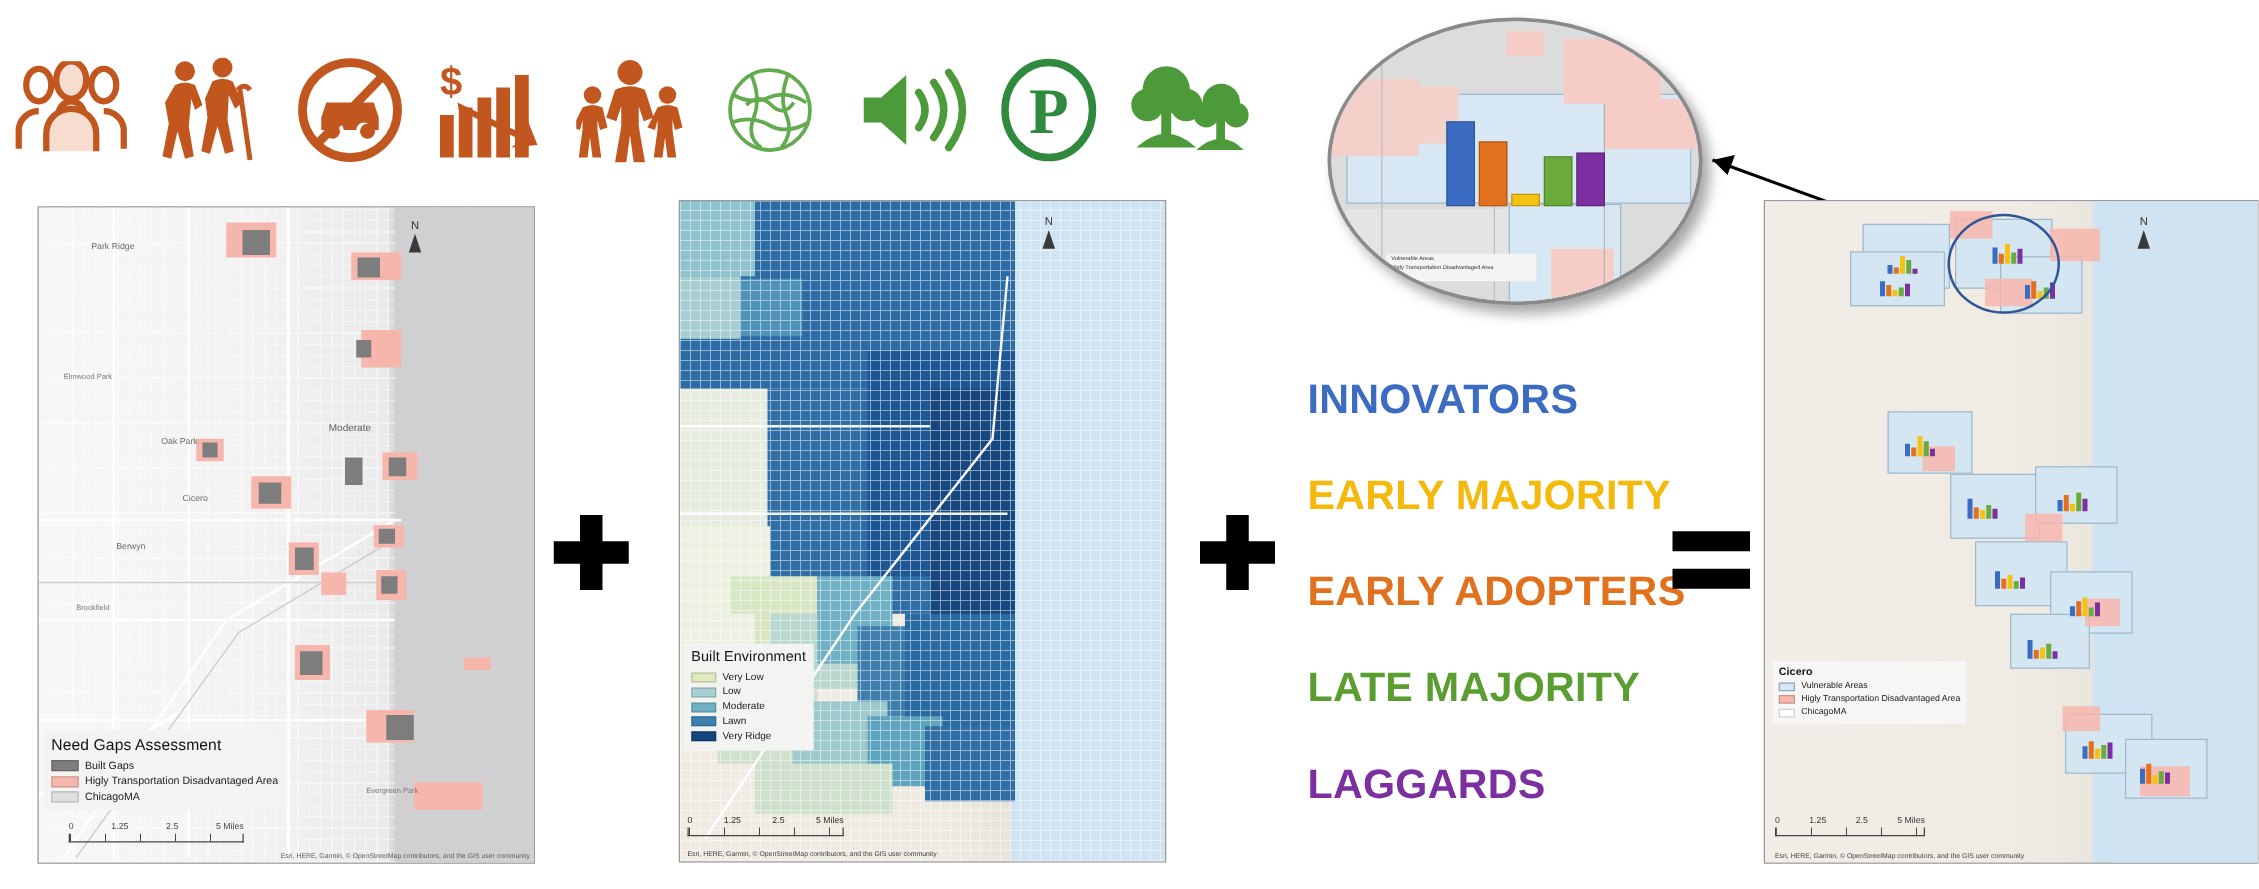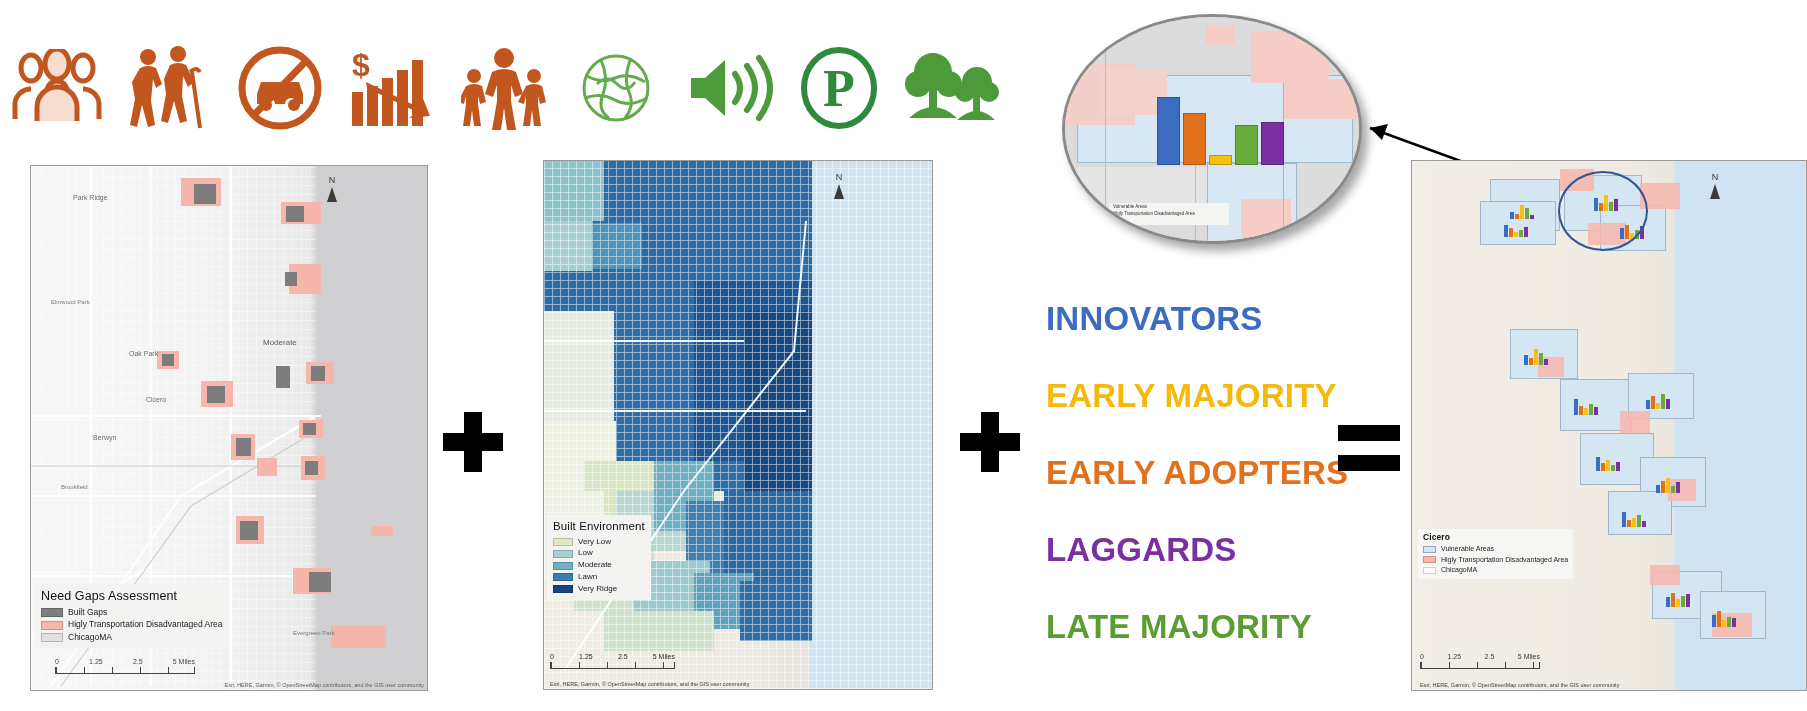--- a/index.html
+++ b/index.html
@@ -550,22 +550,22 @@
 
   <svg id="mag-arrow">
     <line x1="188" y1="72" x2="18" y2="10" stroke="#000" stroke-width="2.4"></line>
     <polygon points="18,10 36,6 30,22" fill="#000"></polygon>
   </svg>
 
   <div class="adopters">
     <div class="adopter" style="color:#3b6cc1">INNOVATORS</div>
     <div class="adopter" style="color:#f5b90b">EARLY MAJORITY</div>
     <div class="adopter" style="color:#e2711d">EARLY ADOPTERS</div>
+    <div class="adopter" style="color:#5a9e31">LATE MAJORITY</div>
     <div class="adopter" style="color:#7b2fa0">LAGGARDS</div>
-    <div class="adopter" style="color:#5a9e31">LATE MAJORITY</div>
   </div>
 
   <div style="position:absolute;left:1338px;top:425px;width:62px;height:46px">
     <div class="eq-bar" style="left:0;top:0;width:62px;height:16px"></div>
     <div class="eq-bar" style="left:0;top:30px;width:62px;height:16px"></div>
   </div>
 
   <div class="map-panel" id="map-results">
     <div class="rm-base map-bg"></div>
 

